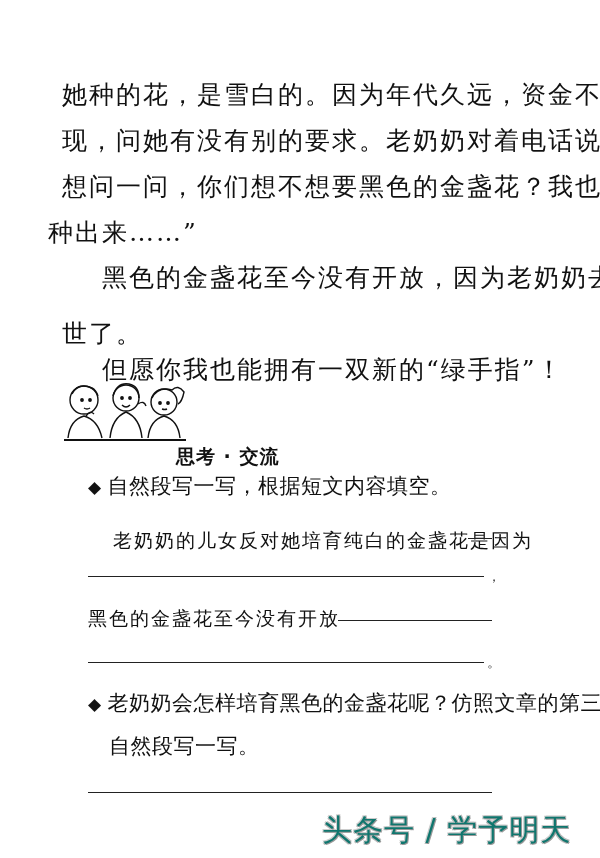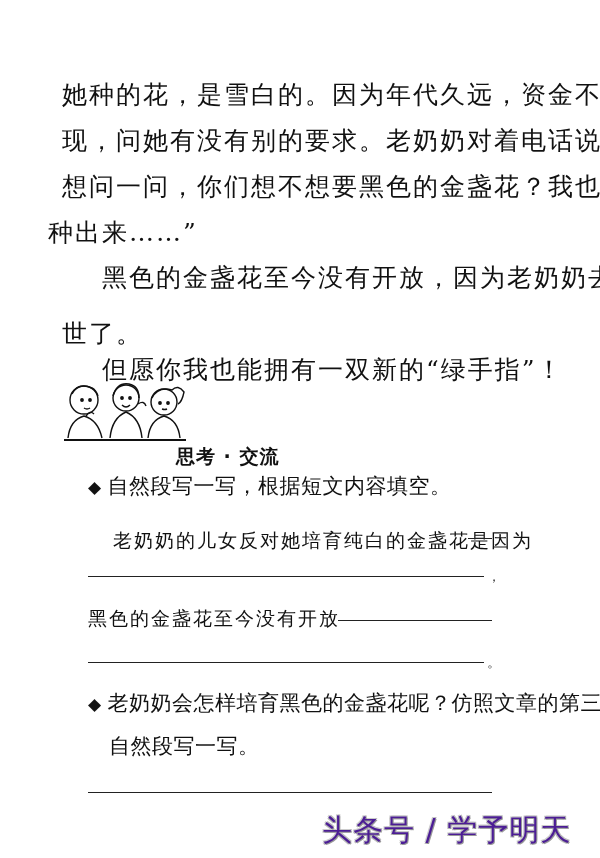--- a/index.html
+++ b/index.html
@@ -9,21 +9,21 @@
   }
   .line { position: absolute; font-size: 25px; letter-spacing: 2px; white-space: nowrap; line-height: 30px; }
   .q { position: absolute; font-family: "DejaVu Sans", "Liberation Sans", sans-serif; font-size: 21px; white-space: nowrap; line-height: 26px; letter-spacing: 0.5px; }
   .fill { position: absolute; font-size: 19px; letter-spacing: 2px; white-space: nowrap; line-height: 24px; }
   .rule { position: absolute; height: 1px; background: #222; }
   .punct { position: absolute; font-size: 14px; color: #333; }
   .diamond { font-size: 17px; margin-right: 6px; }
   .heading { position: absolute; font-family: "DejaVu Sans", "Liberation Sans", sans-serif; font-size: 19px; font-weight: bold; letter-spacing: 1px; }
   .watermark {
     position: absolute; font-family: "DejaVu Sans", "Liberation Sans", sans-serif; font-size: 30px;
-    color: #4c1d95; letter-spacing: 1px;
+    color: #0f766e; letter-spacing: 1px;
     text-shadow: 1px 1px 0 #999, -1px -1px 0 #ccc, 1px -1px 0 #bbb, -1px 1px 0 #bbb;
   }
 </style>
 </head>
 <body>
 
 <div>
   <div class="line" style="left:62px; top:80px;">她种的花，是雪白的。因为年代久远，资金不能兑</div>
   <div class="line" style="left:62px; top:126px;">现，问她有没有别的要求。老奶奶对着电话说：“只</div>
   <div class="line" style="left:62px; top:172px;">想问一问，你们想不想要黑色的金盏花？我也能</div>

